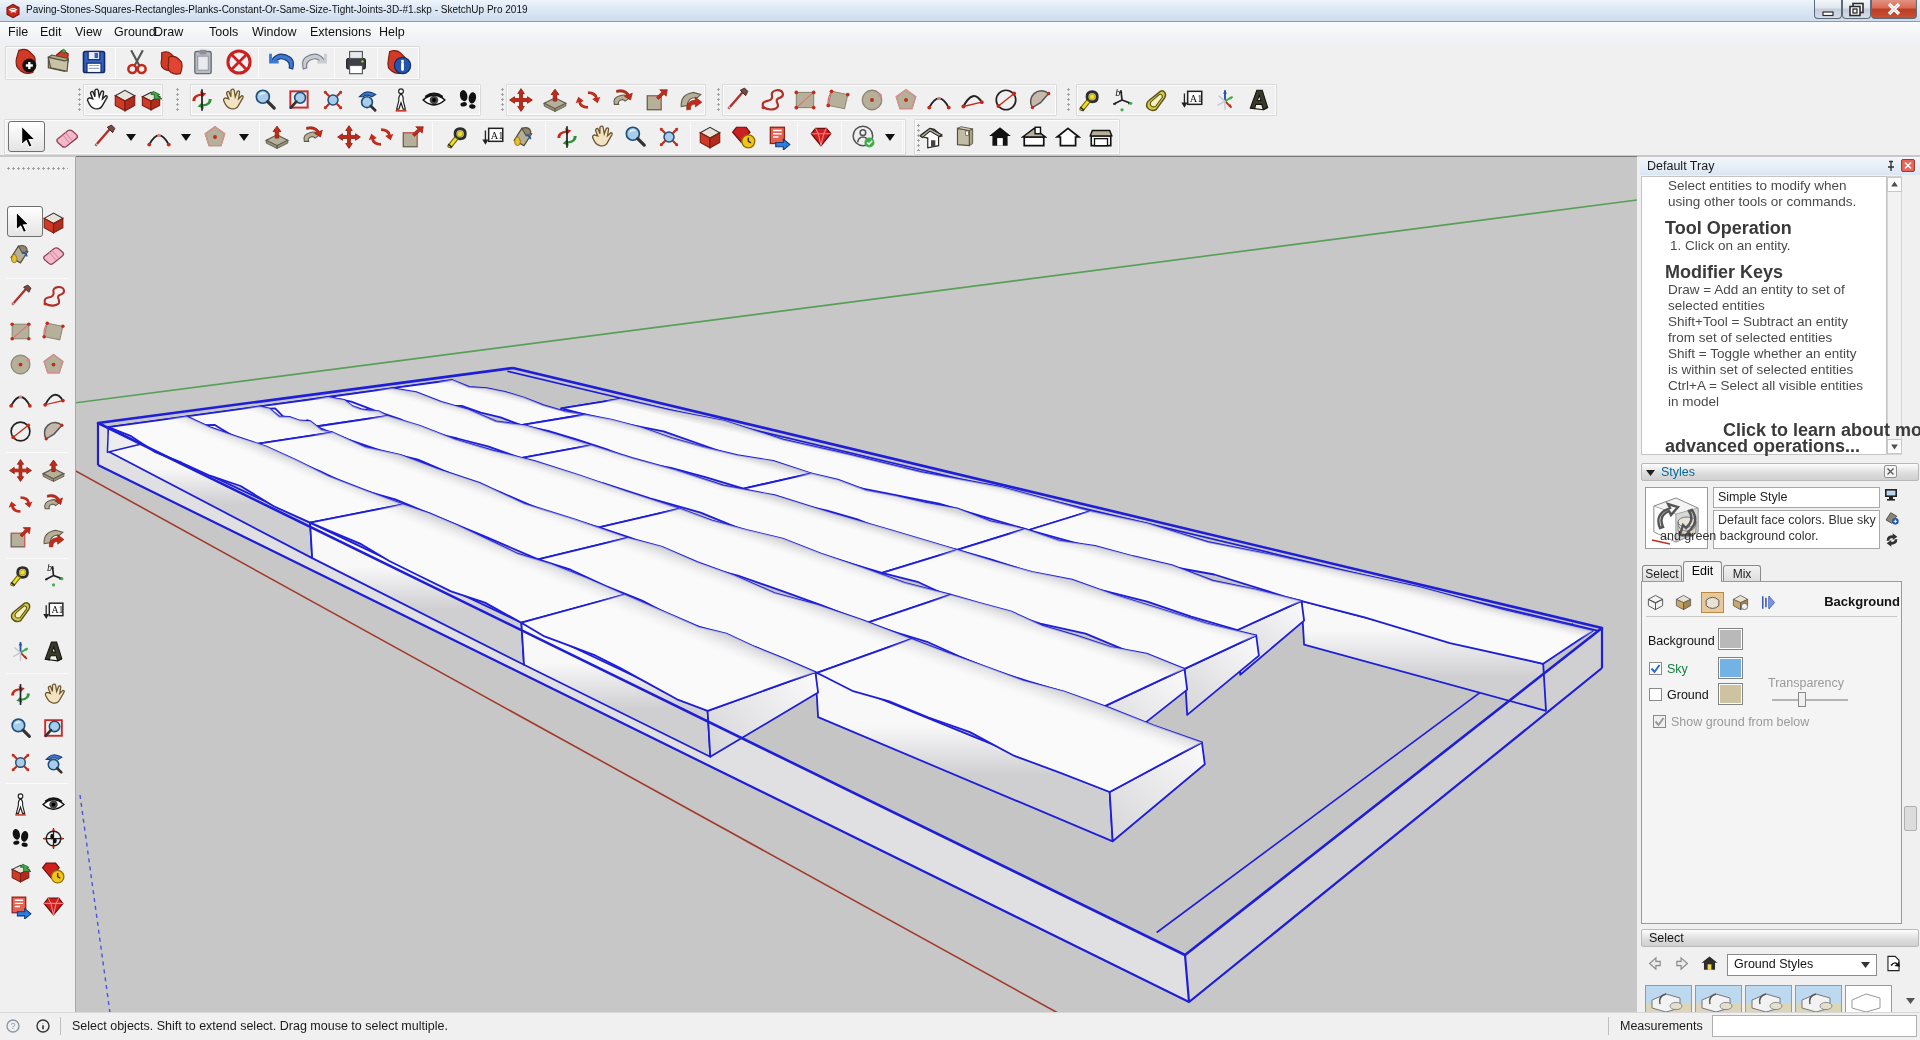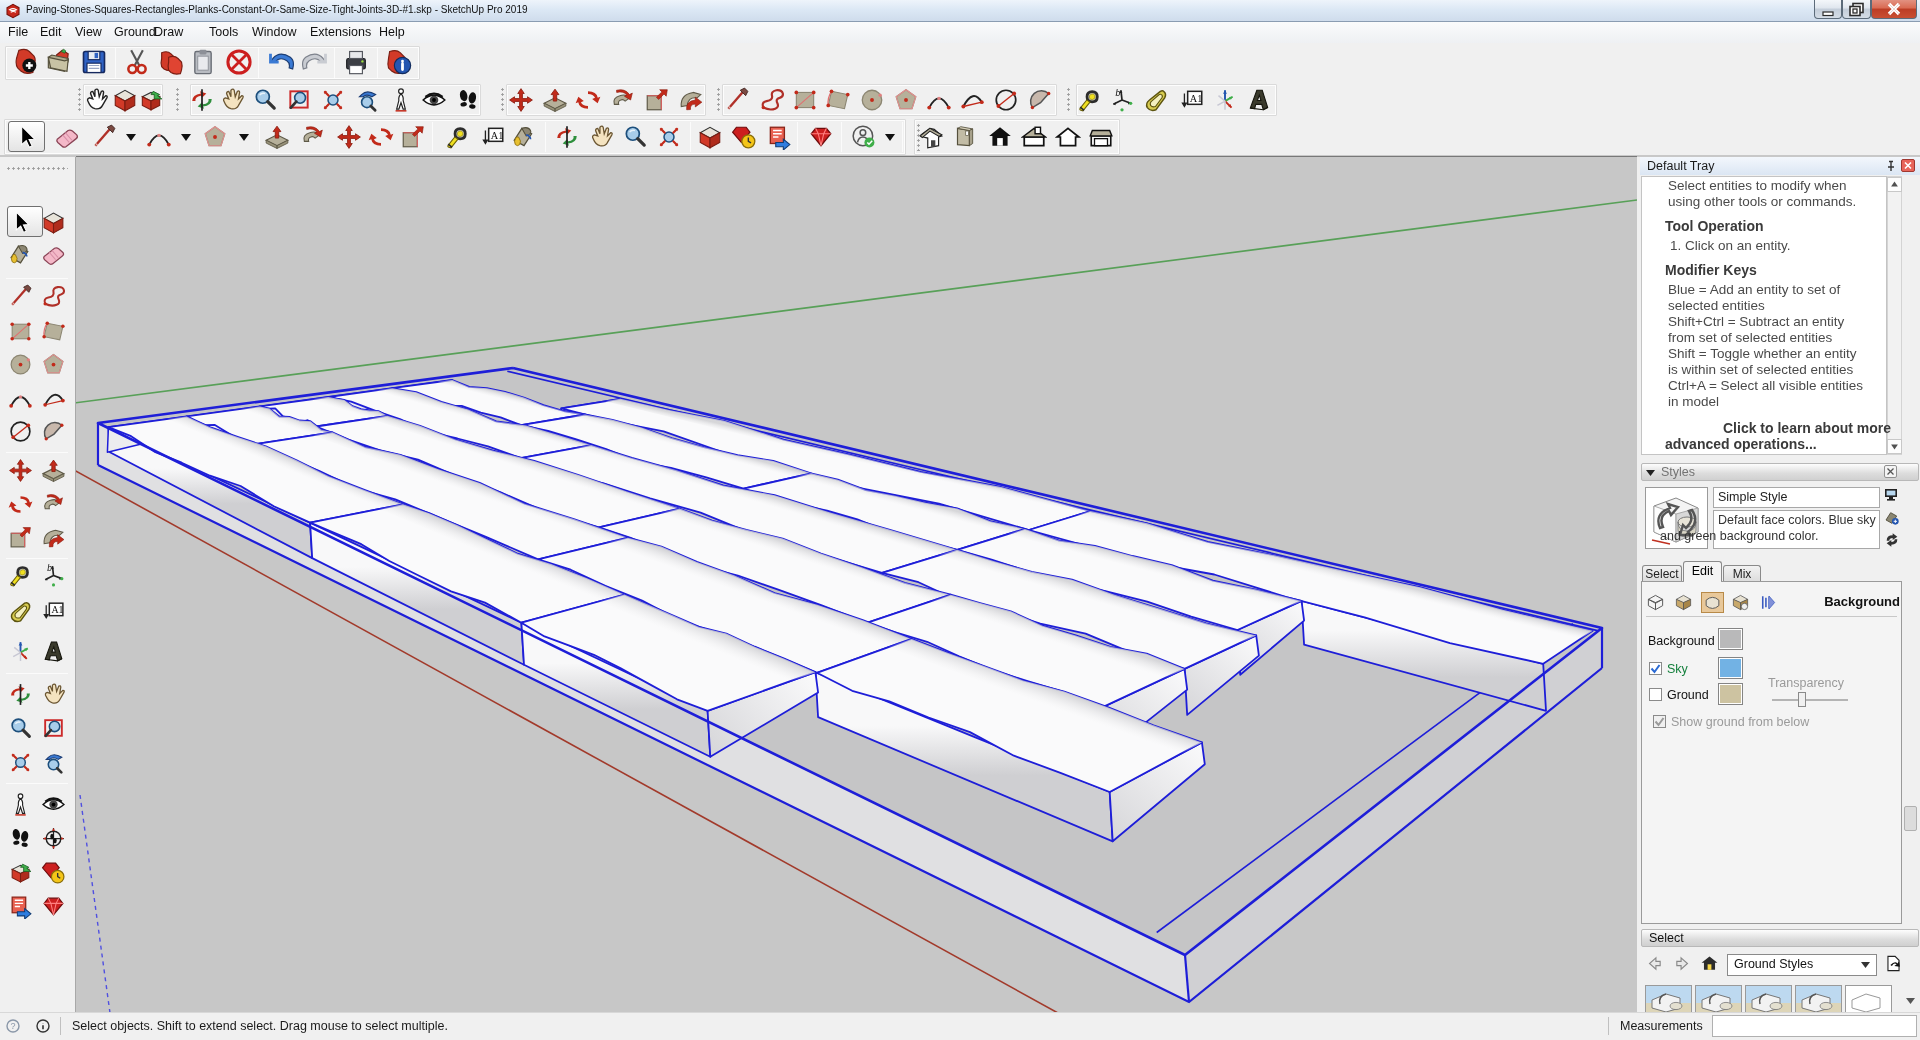--- a/index.html
+++ b/index.html
@@ -20,21 +20,21 @@
 .hsep{position:absolute;height:1px;background:#d0d0d0;border-bottom:1px solid #fbfbfb}
 #statusbar{left:0;top:1012px;width:1920px;height:28px;background:#f0f0f0;border-top:1px solid #d8d8d8}
 #rightpanel{left:1637px;top:157px;width:283px;height:855px;background:#f0f0f0}
 .winbtn{position:absolute;top:0;height:19px;border:1px solid #5c6b7a;border-top:none;
  border-radius:0 0 4px 4px}
 .chk{position:absolute;width:13px;height:13px;background:#fff;border:1px solid #8a8a8a}
 .swatch{position:absolute;width:25px;height:22px;border:1px solid #848484;box-shadow:inset 0 0 0 1px #fff}
 .graybar{position:absolute;left:4px;width:275px;height:18px;
  background:linear-gradient(#fdfdfd,#dcdcdc 60%,#d0d0d0);border:1px solid #b8b8b8;border-radius:2px}
 .itxt{position:absolute;font-size:13.5px;color:#4a4a4a;white-space:nowrap}
-.ibold{position:absolute;font-size:14px;font-weight:bold;color:#3a3a3a;white-space:nowrap}
+.ibold{position:absolute;font-size:18px;font-weight:bold;color:#3a3a3a;white-space:nowrap}
 </style></head><body>
 
 <div id="titlebar" class="abs"></div>
 <svg class="abs" style="left:5px;top:3px" width="16" height="16" viewBox="0 0 24 24">
     <path d="M3 7 l9 -5 9 5 v10 l-9 5 -9 -5 z" fill="#c8281c" stroke="#7a150e" stroke-width="1.6"></path>
     <path d="M7 10 q5 -3 10 0 q-5 3 -10 0 z M8.5 14 q4 -2.5 8 0" fill="none" stroke="#fff" stroke-width="1.8"></path>
   </svg>
 <div id="titletext" class="abs">Paving-Stones-Squares-Rectangles-Planks-Constant-Or-Same-Size-Tight-Joints-3D-#1.skp - SketchUp Pro 2019</div>
 <div class="winbtn" style="left:1814px;width:28px;background:linear-gradient(#f4f7fa,#dfe6ee 45%,#c3cdd9 50%,#d5dde7)"></div>
 <svg class="abs" style="left:1814px;top:0" width="28" height="19">
@@ -920,35 +920,35 @@
   </svg>
 <svg class="abs" style="left:1887px;top:439px" width="15" height="15">
     <rect x="0.5" y="0.5" width="14" height="14" fill="#fdfdfd" stroke="#c8c8c8"></rect>
     <path d="M7.5 10.5 l3.4 -5 h-6.8 z" fill="#505050"></path>
   </svg>
 <div class="itxt" style="left:1668px;top:178px">Select entities to modify when</div>
 <div class="itxt" style="left:1668px;top:194px">using other tools or commands.</div>
 <div class="ibold" style="left:1665px;top:218px">Tool Operation</div>
 <div class="itxt" style="left:1670px;top:238px">1. Click on an entity.</div>
 <div class="ibold" style="left:1665px;top:262px">Modifier Keys</div>
-<div class="itxt" style="left:1668px;top:282px">Blue = Add an entity to set of</div>
+<div class="itxt" style="left:1668px;top:282px">Draw = Add an entity to set of</div>
 <div class="itxt" style="left:1668px;top:298px">selected entities</div>
-<div class="itxt" style="left:1668px;top:314px">Shift+Ctrl = Subtract an entity</div>
+<div class="itxt" style="left:1668px;top:314px">Shift+Tool = Subtract an entity</div>
 <div class="itxt" style="left:1668px;top:330px">from set of selected entities</div>
 <div class="itxt" style="left:1668px;top:346px">Shift = Toggle whether an entity</div>
 <div class="itxt" style="left:1668px;top:362px">is within set of selected entities</div>
 <div class="itxt" style="left:1668px;top:378px">Ctrl+A = Select all visible entities</div>
 <div class="itxt" style="left:1668px;top:394px">in model</div>
 <div class="ibold" style="left:1723px;top:420px">Click to learn about more</div>
 <div class="ibold" style="left:1665px;top:436px">advanced operations...</div>
 <div class="graybar" style="left:1641px;top:463px;width:278px"></div>
 <svg class="abs" style="left:1646px;top:468px" width="10" height="10">
     <path d="M0 2 h9 l-4.5 6 z" fill="#222"></path>
   </svg>
-<div class="abs" style="left:1661px;top:465px;font-size:12.5px;color:#737373">Styles</div>
+<div class="abs" style="left:1661px;top:465px;font-size:12.5px;color:#0369a1">Styles</div>
 <div class="abs" style="left:1884px;top:465px;width:13px;height:13px;background:#f4f4f4;border:1px solid #909090;border-radius:2px"></div>
 <svg class="abs" style="left:1884px;top:465px" width="13" height="13">
     <path d="M3.5 3.5 l6 6 M9.5 3.5 l-6 6" stroke="#555" stroke-width="1.3"></path>
   </svg>
 <div class="abs" style="left:1645px;top:487px;width:63px;height:62px;background:#fff;border:1px solid #9a9a9a"></div>
 <svg class="abs" style="left:1646px;top:488px" width="61" height="60" viewBox="0 0 61 60">
 <path d="M8 18 L30 10 52 20 52 44 30 54 8 44 z" fill="#f4f4f4" stroke="#888" stroke-width="1"></path>
 <path d="M8 18 L30 26 30 54 8 44 z" fill="#fdfdfd" stroke="#999" stroke-width="0.8"></path>
 <path d="M30 26 L52 20 52 44 30 54 z" fill="#d8d8d8" stroke="#999" stroke-width="0.8"></path>
 <ellipse cx="41" cy="34" rx="9" ry="5" fill="#e8e4d8" stroke="#777"></ellipse>

